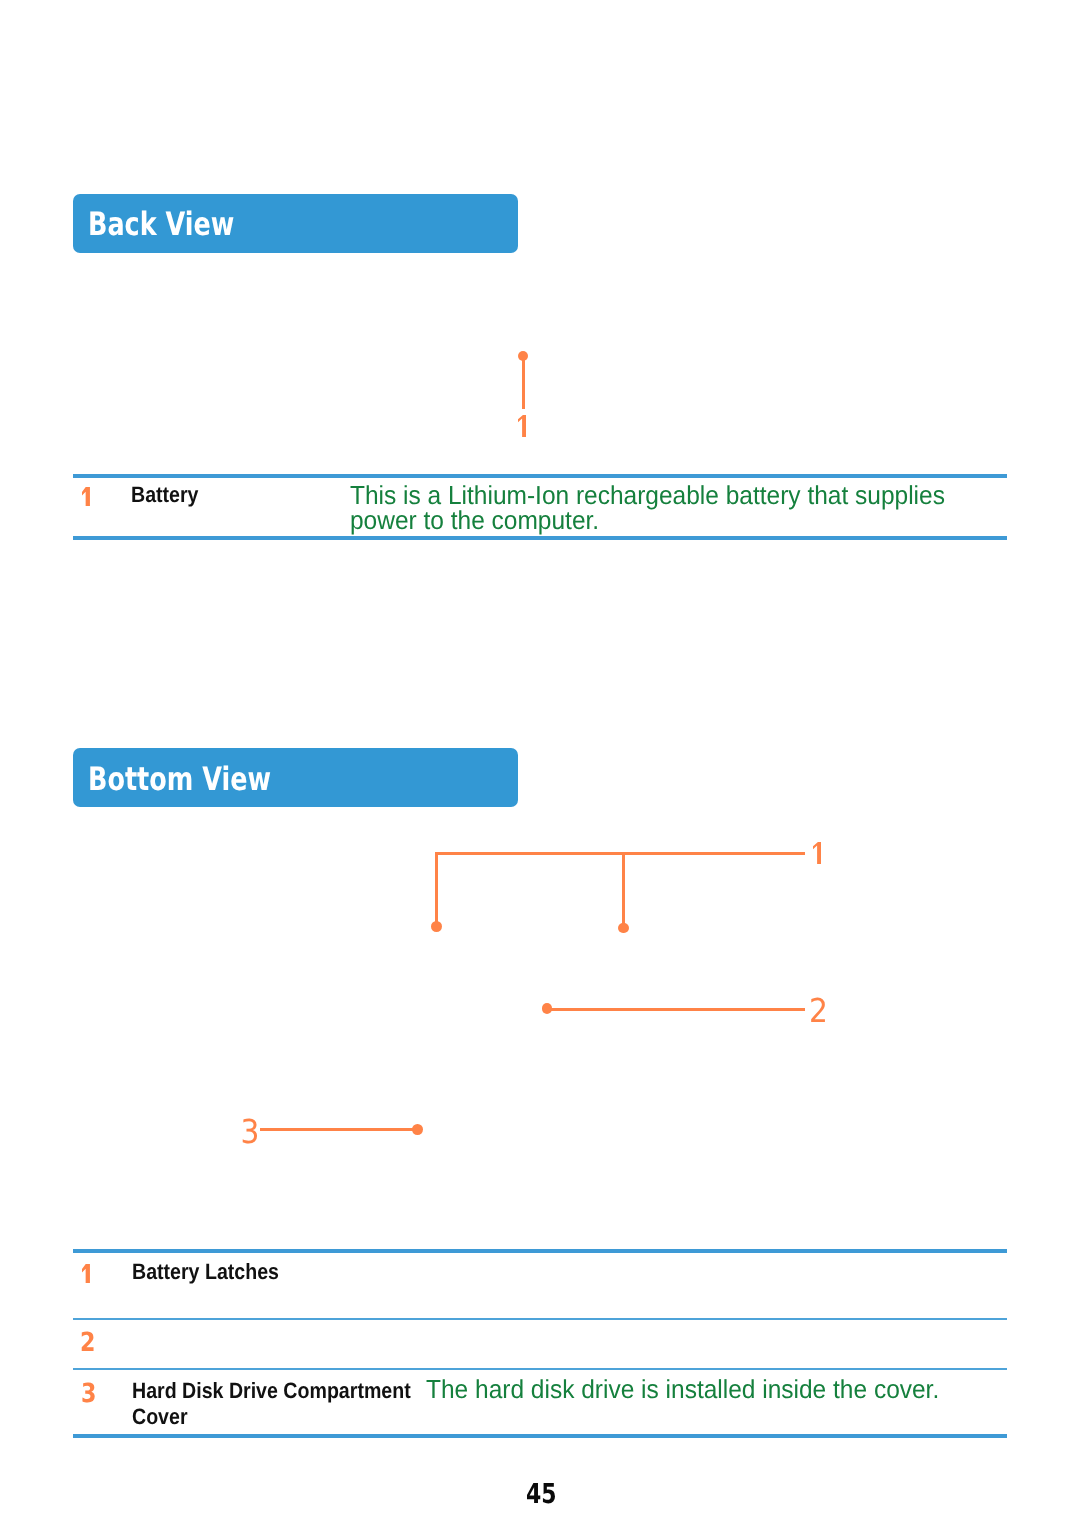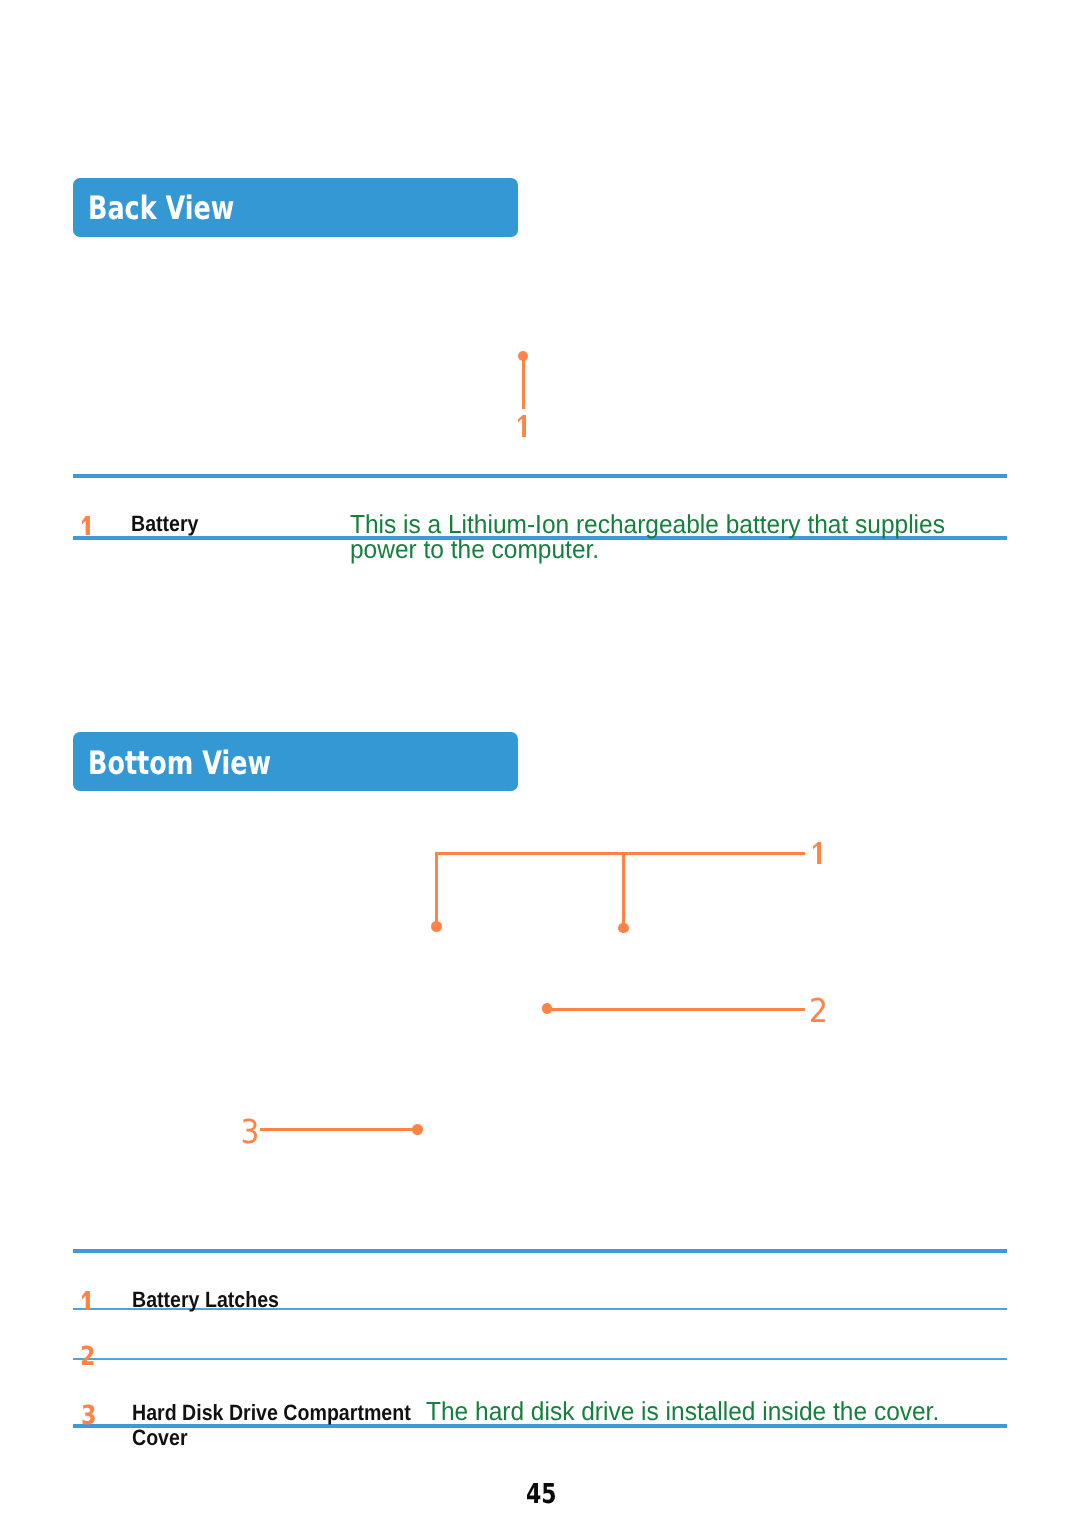--- a/index.html
+++ b/index.html
@@ -3,32 +3,32 @@
 <meta charset="utf-8">
 <style>
   html,body{margin:0;padding:0;background:#ffffff;}
   body{width:1080px;height:1532px;position:relative;overflow:hidden;
        font-family:"Liberation Sans",sans-serif;
        -webkit-font-smoothing:antialiased;text-rendering:geometricPrecision;}
   .page{position:absolute;left:0;top:0;width:1080px;height:1532px;background:#fff;}
 
   
   .sec-head{position:absolute;left:73.3px;width:445.1px;height:58.5px;
-            background:#3398d4;border-radius:7px;}
+            background:#3398d4;border-radius:7px;margin-top:16px;}
   .sec-head .txt{position:absolute;left:14.9px;
             font-family:"DejaVu Sans Condensed","DejaVu Sans",sans-serif;
             font-weight:bold;color:#ffffff;font-size:32.3px;line-height:1;
             transform:scaleX(0.877) translateZ(0);transform-origin:left top;
             white-space:nowrap;}
 
   
   .tbl{position:absolute;left:73px;width:934px;}
   .rule-thick{background:#3e9ad6;height:3.9px;}
   .rule-thin{background:#4ea3d9;height:2.0px;}
-  .row{display:flex;align-items:center;position:relative;text-decoration:underline;}
+  .row{display:flex;align-items:flex-start;position:relative;text-decoration:underline;}
   .c-num{flex:0 0 44px;box-sizing:border-box;position:relative;
          color:#ff8347;font-weight:bold;font-size:26.4px;line-height:1;
          font-family:"DejaVu Sans Condensed","DejaVu Sans",sans-serif;}
   .c-num .glyph{position:absolute;display:block;
          transform:scaleX(0.935) translateZ(0);transform-origin:left top;}
   .c-lbl{box-sizing:border-box;background:#eaf1fa;color:#111;font-weight:bold;
          font-size:22.2px;position:relative;}
   .c-lbl .inner{position:absolute;display:block;
          transform:scaleX(0.883) translateZ(0);transform-origin:left top;}
   .c-desc{box-sizing:border-box;color:#15803d;font-size:26px;flex:1 1 auto;
@@ -107,21 +107,21 @@
     <div class="dot" style="left:541.7px;top:1003.4px;width:10.4px;height:10.4px"></div>
     <div class="cnum" style="left:809px;top:993.5px">2</div>
 
     <div class="cal" style="left:259.8px;top:1127.9px;width:158px;height:3.1px"></div>
     <div class="dot" style="left:412.4px;top:1124.0px;width:10.8px;height:10.8px"></div>
     <div class="cnum" style="left:240.4px;top:1115.3px">3</div>
   </div>
 
   <div class="tbl" style="top:1248.8px">
     <div class="rule-thick"></div>
-    <div class="row" style="height:55px">
+    <div class="row" style="height:65px">
       <div class="c-num">
           <span class="glyph" style="left:8.6px;top:11.1px">
             <svg width="8.5" height="19.0" viewBox="0 0 44.7 100">
               <path fill="#ff8347" d="M44.7 0 L44.7 100 L20.5 100 L20.5 25 L0 45.3 L0 25.8 L21 0 Z"></path>
             </svg>
           </span>
         </div>
       <div class="c-lbl" style="flex:0 0 295.2px">
           <span class="inner" style="left:14.5px;top:6.4px;width:318px;line-height:25.7px">Battery Latches</span>
         </div>

